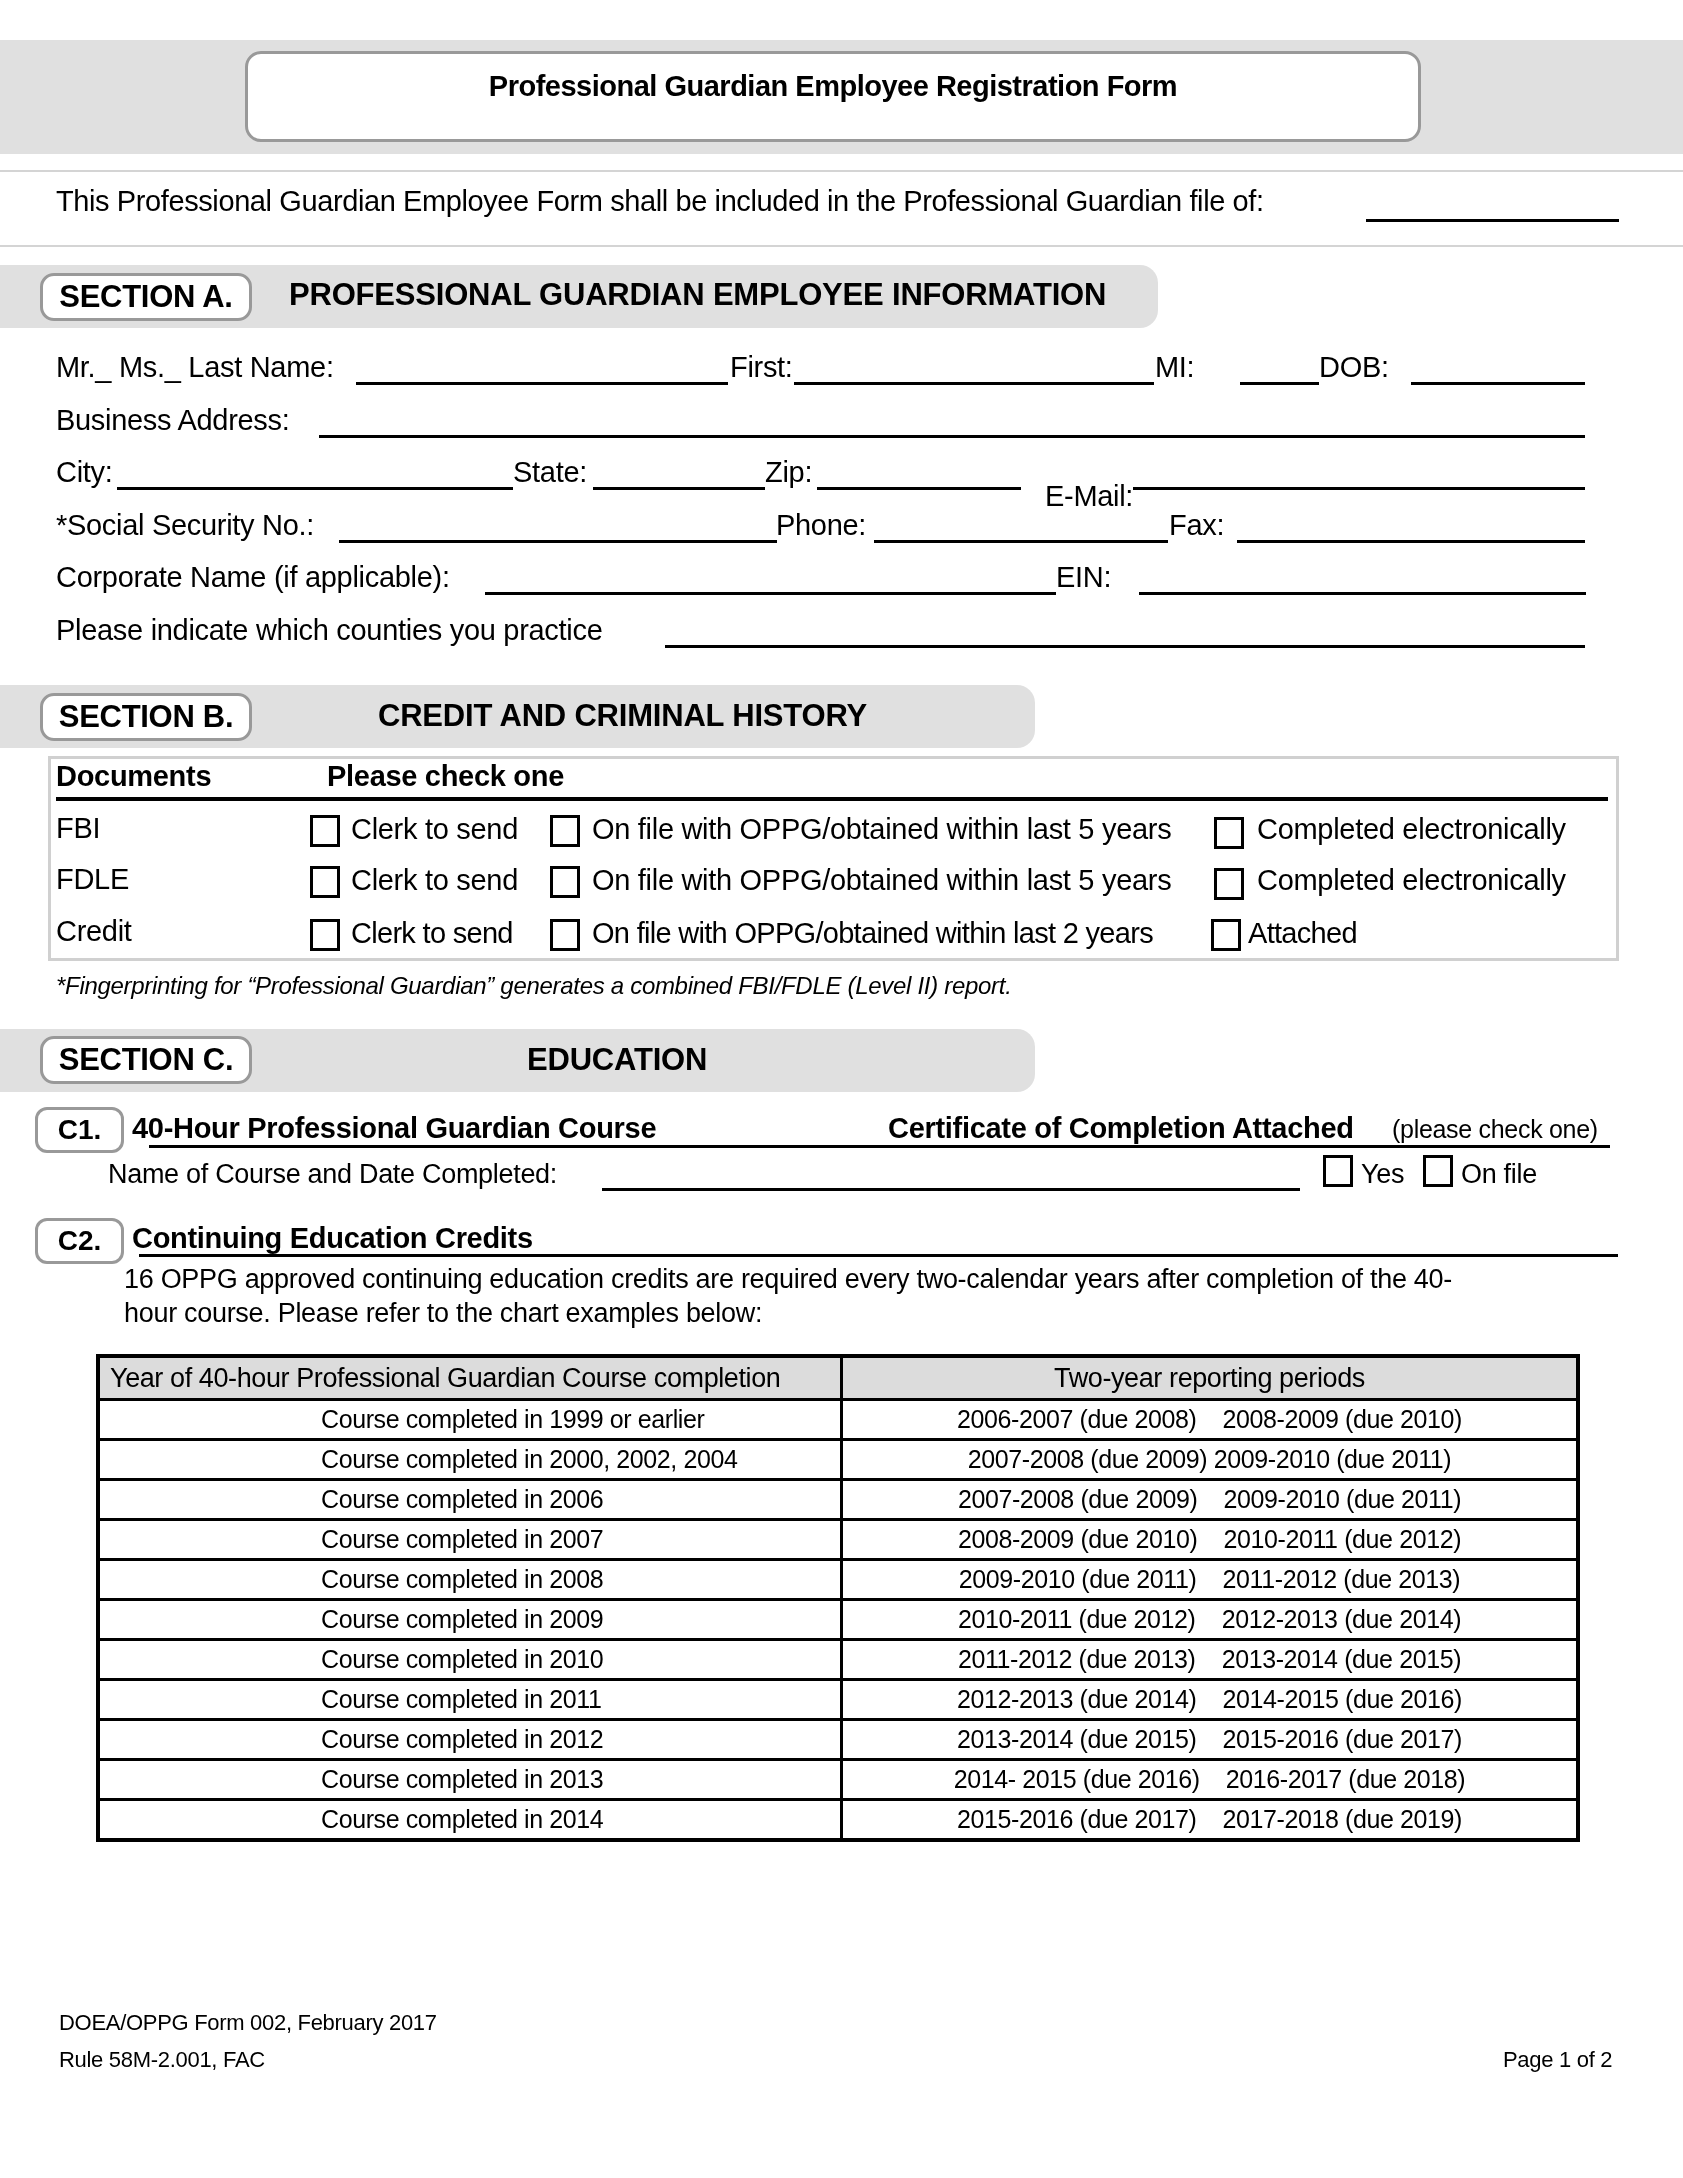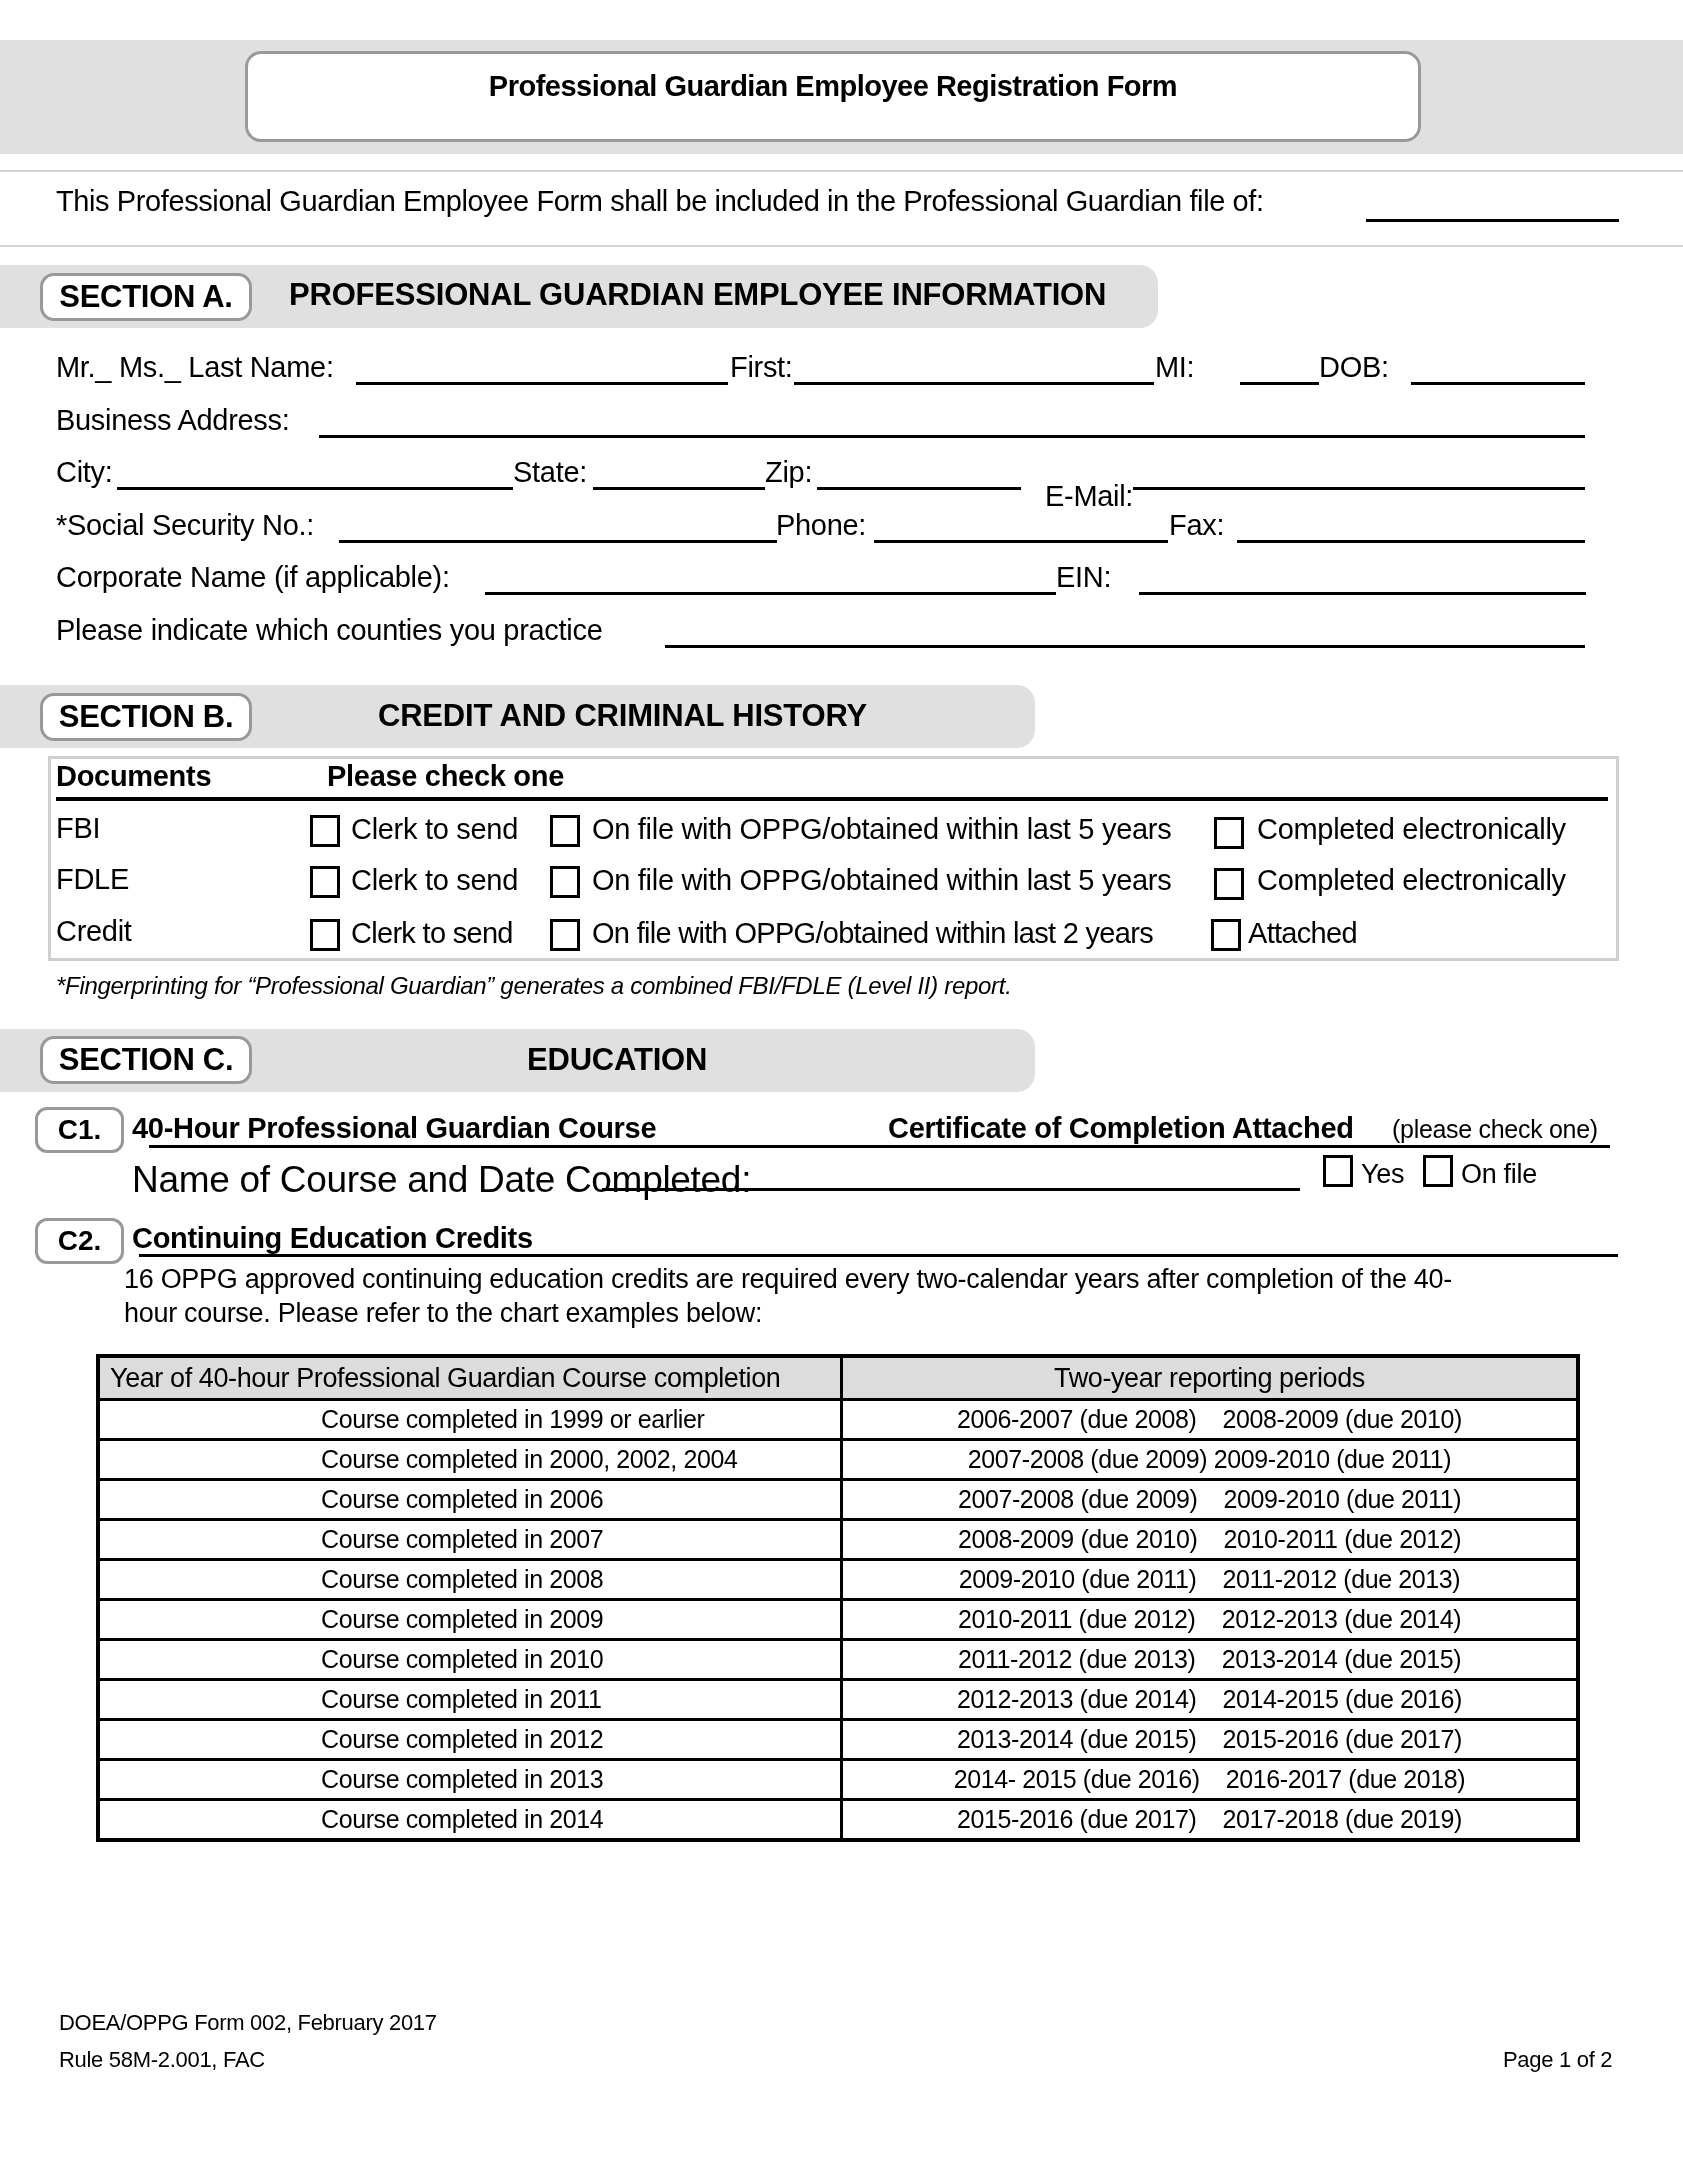--- a/index.html
+++ b/index.html
@@ -129,21 +129,21 @@
 
 <div class="sec-bar" style="top:1029px; width:1035px;"></div>
 <div class="sec-pill" style="top:1036px;">SECTION C.</div>
 <div class="sec-title" style="left:527px; top:1042px;">EDUCATION</div>
 
 <div class="pill-sm" style="top:1107px;">C1.</div>
 <div class="bold-h" style="left:132px; top:1112px;">40-Hour Professional Guardian Course</div>
 <div class="bold-h" style="left:888px; top:1112px;">Certificate of Completion  Attached</div>
 <div class="lbl" style="left:1392px; top:1115px; font-size:25px;">(please check one)</div>
 <div class="uline" style="left:149px; top:1145px; width:1461px;"></div>
-<div class="lbl" style="left:132px; top:1159px; font-size:37px;text-align:right;">Name of Course and Date Completed:</div>
+<div class="lbl" style="left:108px; top:1159px; font-size:27px;text-align:right;">Name of Course and Date Completed:</div>
 <div class="uline" style="left:602px; top:1188px; width:698px;"></div>
 <div class="cb" style="left:1323px; top:1155px;"></div>
 <div class="lbl" style="left:1361px; top:1159px; font-size:27px;">Yes</div>
 <div class="cb" style="left:1423px; top:1155px;"></div>
 <div class="lbl" style="left:1461px; top:1159px; font-size:27px;">On file</div>
 
 <div class="pill-sm" style="top:1218px;">C2.</div>
 <div class="bold-h" style="left:132px; top:1222px;">Continuing Education Credits</div>
 <div class="uline" style="left:139px; top:1254px; width:1479px;"></div>
 <div class="para" style="top:1264px;">16 OPPG approved continuing education credits  are required every two-calendar years after completion of the 40-</div>

